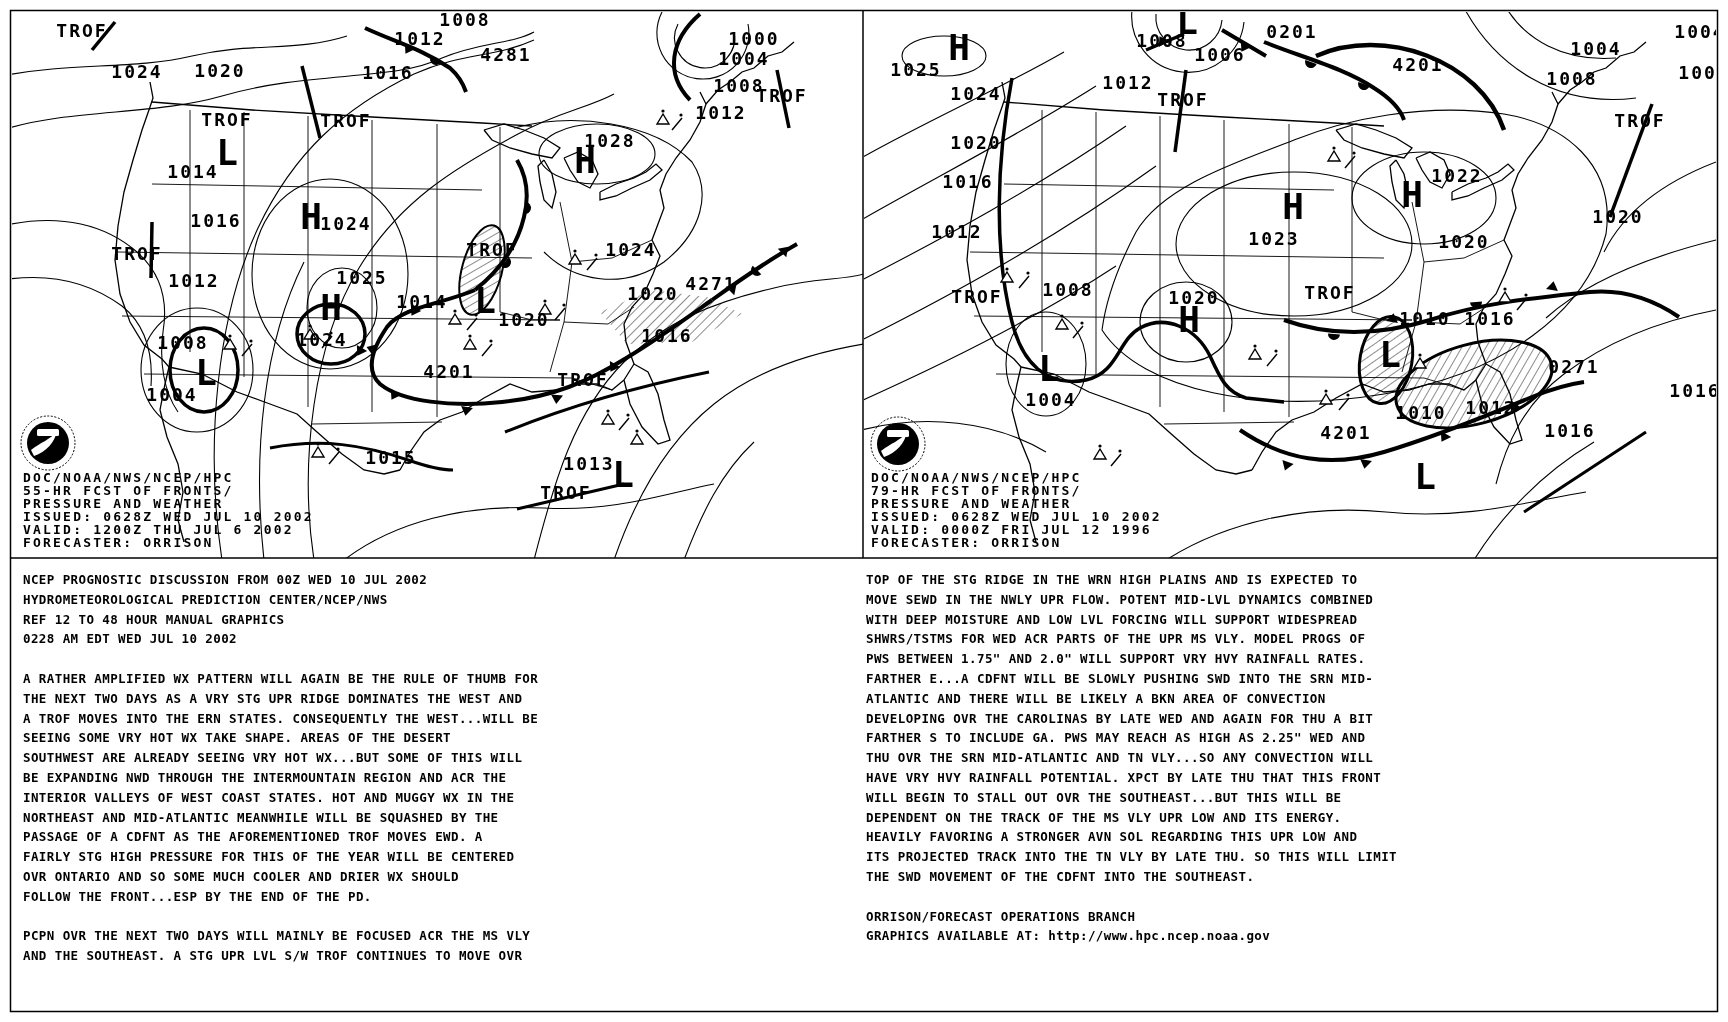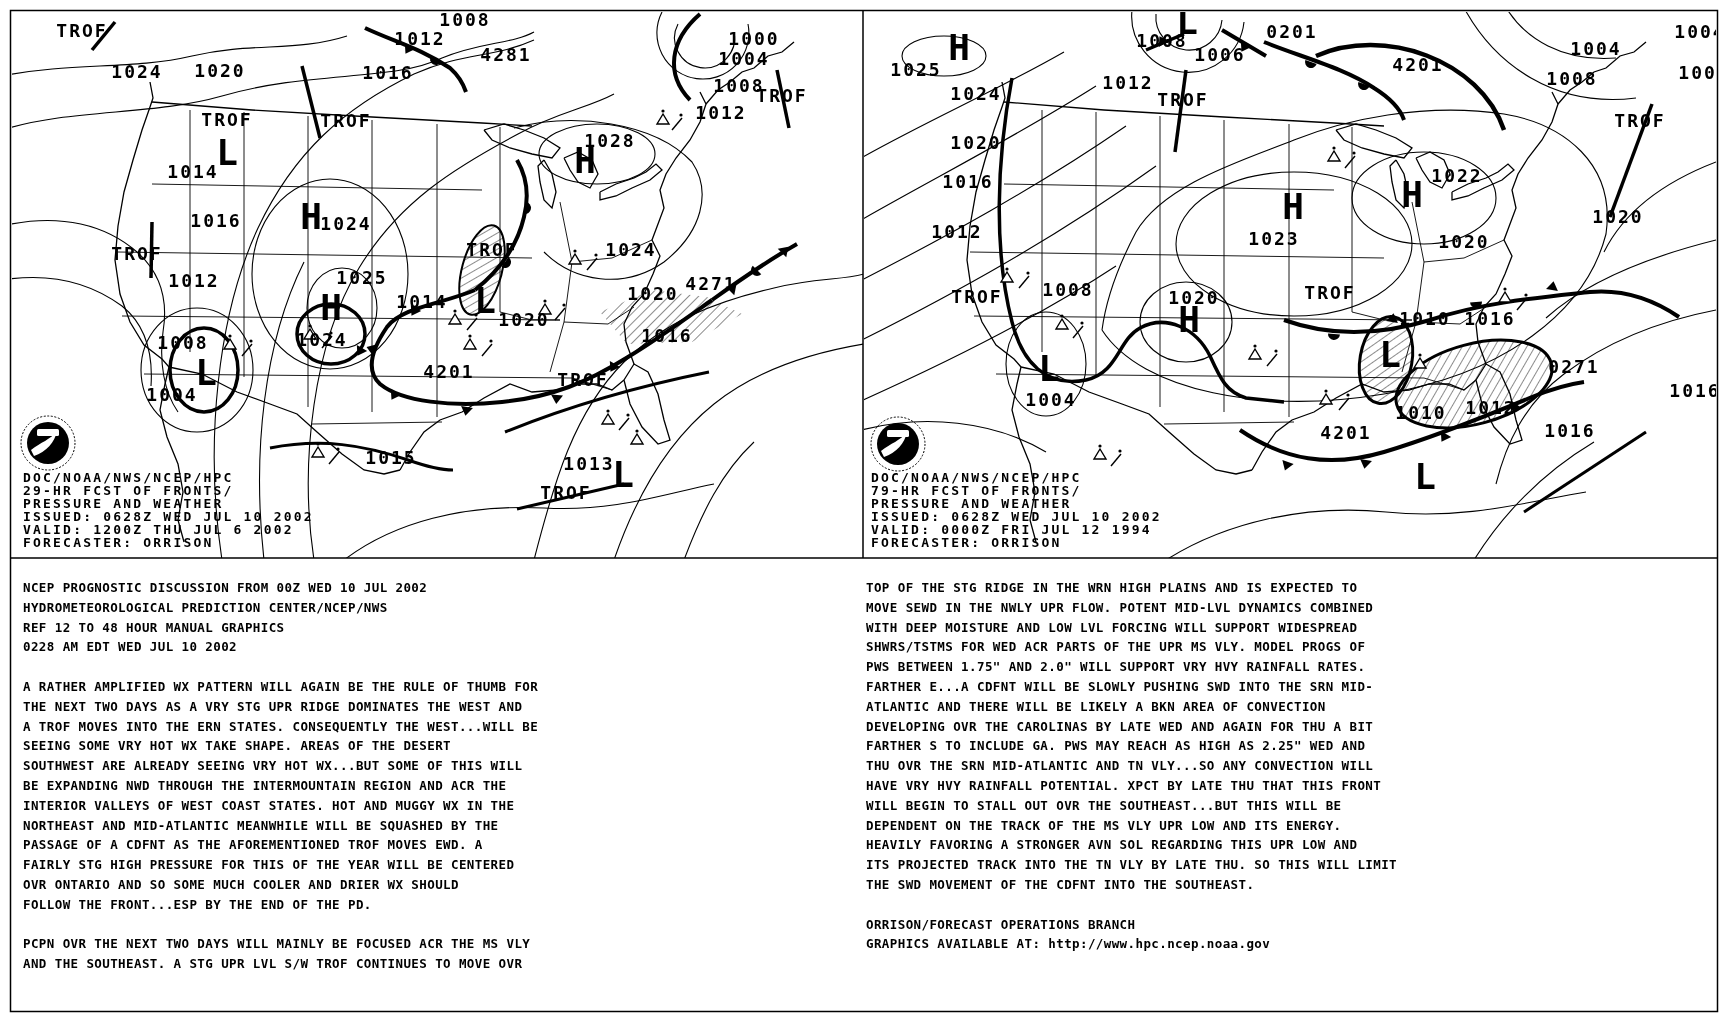--- a/index.html
+++ b/index.html
@@ -1,21 +1,21 @@
 <!DOCTYPE html>
 <html><head>
 <meta charset="utf-8">
 <style>
   html,body{margin:0;padding:0;background:#ffffff;}
   body{width:1728px;height:1022px;position:relative;overflow:hidden;
        font-family:"DejaVu Sans Mono",monospace;color:#000;}
   .legend{position:absolute;font-weight:bold;font-size:13px;line-height:13px;
           letter-spacing:2.2px;white-space:pre;}
   .disc{position:absolute;font-weight:bold;font-size:12.5px;line-height:19.8px;
-        letter-spacing:0.4px;white-space:pre;margin-top:8px;}
+        letter-spacing:0.4px;white-space:pre;}
   svg{position:absolute;left:0;top:0;}
   svg text{font-family:"DejaVu Sans Mono",monospace;font-weight:bold;fill:#000;}
   text.sm{font-size:18px;letter-spacing:2px;}
   text.big{font-size:36px;letter-spacing:0;}
 </style>
 </head>
 <body>
 
 <div class="page">
   <svg id="mapsvg" width="1728" height="1022" viewBox="0 0 1728 1022">
@@ -347,17 +347,17 @@
         <text x="627" y="397" text-anchor="middle" dominant-baseline="middle" class="sm">1012</text>
         <text x="482" y="422" text-anchor="middle" dominant-baseline="middle" class="sm">4201</text>
         <text x="706" y="420" text-anchor="middle" dominant-baseline="middle" class="sm">1016</text>
         <text x="561" y="467" text-anchor="middle" dominant-baseline="middle" class="big">L</text>
         <text x="831" y="380" text-anchor="middle" dominant-baseline="middle" class="sm">1016</text>
         <text x="836" y="21" text-anchor="middle" dominant-baseline="middle" class="sm">1004</text>
         <text x="840" y="62" text-anchor="middle" dominant-baseline="middle" class="sm">1008</text>
       </g>
   </svg>
 
-  <div id="legendL" class="legend" style="left:23px;top:471px"><div>DOC/NOAA/NWS/NCEP/HPC</div><div>29-HR FCST OF FRONTS/</div><div>PRESSURE AND WEATHER</div><div>ISSUED: 0628Z WED JUL 10 2002</div><div>VALID: 1200Z THU JUL 6 2002</div><div>FORECASTER: ORRISON</div></div>
-  <div id="legendR" class="legend" style="left:871px;top:471px"><div>DOC/NOAA/NWS/NCEP/HPC</div><div>79-HR FCST OF FRONTS/</div><div>PRESSURE AND WEATHER</div><div>ISSUED: 0628Z WED JUL 10 2002</div><div>VALID: 0000Z FRI JUL 12 1994</div><div>FORECASTER: ORRISON</div></div>
+  <div id="legendL" class="legend" style="left:23px;top:471px"><div>DOC/NOAA/NWS/NCEP/HPC</div><div>55-HR FCST OF FRONTS/</div><div>PRESSURE AND WEATHER</div><div>ISSUED: 0628Z WED JUL 10 2002</div><div>VALID: 1200Z THU JUL 6 2002</div><div>FORECASTER: ORRISON</div></div>
+  <div id="legendR" class="legend" style="left:871px;top:471px"><div>DOC/NOAA/NWS/NCEP/HPC</div><div>79-HR FCST OF FRONTS/</div><div>PRESSURE AND WEATHER</div><div>ISSUED: 0628Z WED JUL 10 2002</div><div>VALID: 0000Z FRI JUL 12 1996</div><div>FORECASTER: ORRISON</div></div>
   <div id="discL" class="disc" style="left:23px;top:570px"><div>NCEP PROGNOSTIC DISCUSSION FROM 00Z WED 10 JUL 2002</div><div>HYDROMETEOROLOGICAL PREDICTION CENTER/NCEP/NWS</div><div>REF 12 TO 48 HOUR MANUAL GRAPHICS</div><div>0228 AM EDT WED JUL 10 2002</div><div>&nbsp;</div><div>A RATHER AMPLIFIED WX PATTERN WILL AGAIN BE THE RULE OF THUMB FOR</div><div>THE NEXT TWO DAYS AS A VRY STG UPR RIDGE DOMINATES THE WEST AND</div><div>A TROF MOVES INTO THE ERN STATES. CONSEQUENTLY THE WEST...WILL BE</div><div>SEEING SOME VRY HOT WX TAKE SHAPE. AREAS OF THE DESERT</div><div>SOUTHWEST ARE ALREADY SEEING VRY HOT WX...BUT SOME OF THIS WILL</div><div>BE EXPANDING NWD THROUGH THE INTERMOUNTAIN REGION AND ACR THE</div><div>INTERIOR VALLEYS OF WEST COAST STATES. HOT AND MUGGY WX IN THE</div><div>NORTHEAST AND MID-ATLANTIC MEANWHILE WILL BE SQUASHED BY THE</div><div>PASSAGE OF A CDFNT AS THE AFOREMENTIONED TROF MOVES EWD. A</div><div>FAIRLY STG HIGH PRESSURE FOR THIS OF THE YEAR WILL BE CENTERED</div><div>OVR ONTARIO AND SO SOME MUCH COOLER AND DRIER WX SHOULD</div><div>FOLLOW THE FRONT...ESP BY THE END OF THE PD.</div><div>&nbsp;</div><div>PCPN OVR THE NEXT TWO DAYS WILL MAINLY BE FOCUSED ACR THE MS VLY</div><div>AND THE SOUTHEAST. A STG UPR LVL S/W TROF CONTINUES TO MOVE OVR</div></div>
   <div id="discR" class="disc" style="left:866px;top:570px"><div>TOP OF THE STG RIDGE IN THE WRN HIGH PLAINS AND IS EXPECTED TO</div><div>MOVE SEWD IN THE NWLY UPR FLOW. POTENT MID-LVL DYNAMICS COMBINED</div><div>WITH DEEP MOISTURE AND LOW LVL FORCING WILL SUPPORT WIDESPREAD</div><div>SHWRS/TSTMS FOR WED ACR PARTS OF THE UPR MS VLY. MODEL PROGS OF</div><div>PWS BETWEEN 1.75" AND 2.0" WILL SUPPORT VRY HVY RAINFALL RATES.</div><div>FARTHER E...A CDFNT WILL BE SLOWLY PUSHING SWD INTO THE SRN MID-</div><div>ATLANTIC AND THERE WILL BE LIKELY A BKN AREA OF CONVECTION</div><div>DEVELOPING OVR THE CAROLINAS BY LATE WED AND AGAIN FOR THU A BIT</div><div>FARTHER S TO INCLUDE GA. PWS MAY REACH AS HIGH AS 2.25" WED AND</div><div>THU OVR THE SRN MID-ATLANTIC AND TN VLY...SO ANY CONVECTION WILL</div><div>HAVE VRY HVY RAINFALL POTENTIAL. XPCT BY LATE THU THAT THIS FRONT</div><div>WILL BEGIN TO STALL OUT OVR THE SOUTHEAST...BUT THIS WILL BE</div><div>DEPENDENT ON THE TRACK OF THE MS VLY UPR LOW AND ITS ENERGY.</div><div>HEAVILY FAVORING A STRONGER AVN SOL REGARDING THIS UPR LOW AND</div><div>ITS PROJECTED TRACK INTO THE TN VLY BY LATE THU. SO THIS WILL LIMIT</div><div>THE SWD MOVEMENT OF THE CDFNT INTO THE SOUTHEAST.</div><div>&nbsp;</div><div>ORRISON/FORECAST OPERATIONS BRANCH</div><div>GRAPHICS AVAILABLE AT: http://www.hpc.ncep.noaa.gov</div></div>
 </div>
 
 </body></html>

